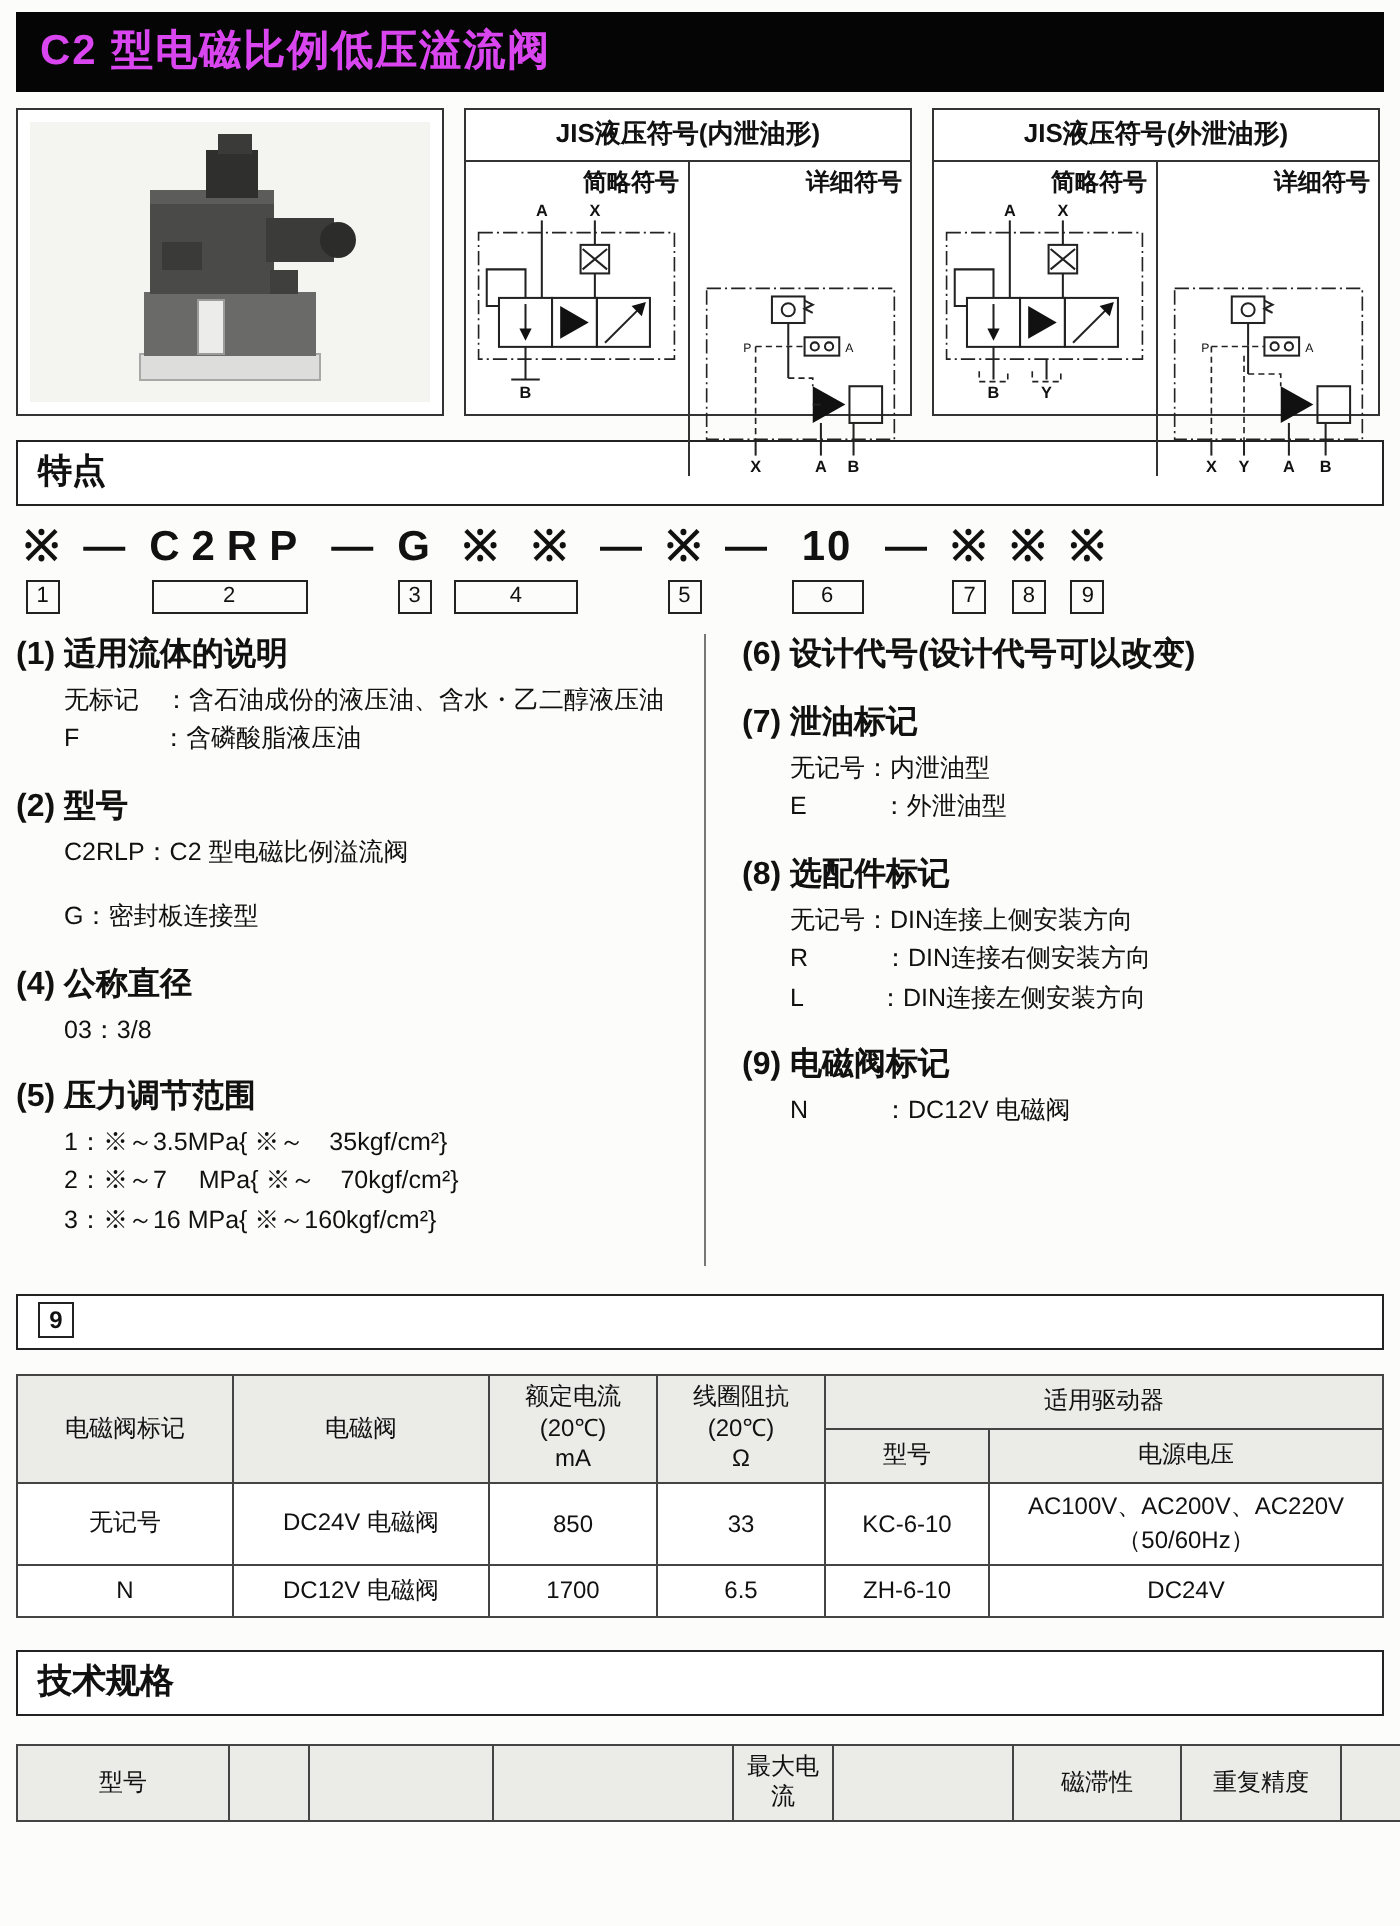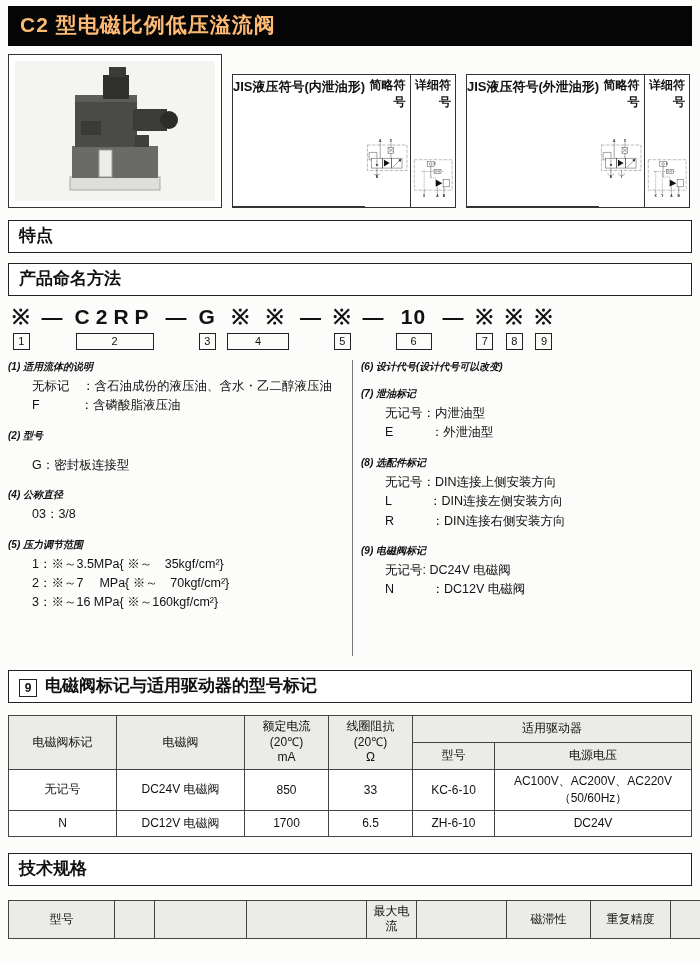--- a/index.html
+++ b/index.html
@@ -4,28 +4,28 @@
 <style>
   * { box-sizing: border-box; }
   html,body { margin:0; padding:0; background:#e9e9e7; }
   .page {
     width:700px; min-height:963px; margin:0 auto; background:#fcfcfa;
     font-family:"Liberation Sans", sans-serif; color:#111;
     padding:6px 8px 10px;
   }
   
   .titlebar {
-    background:#050505; color:#fdba74; font-weight:bold; font-size:21px;
+    background:#050505; color:#d946ef; font-weight:bold; font-size:21px;
     padding:5px 12px 7px; margin-bottom:8px; letter-spacing:1px;
   }
   
   .figures { display:flex; gap:10px; height:154px; margin-bottom:12px; }
   .photo-box { width:214px; border:1px solid #333; background:#fff; display:flex; align-items:center; justify-content:center; }
   .photo-box svg { width:200px; height:140px; }
-  .jis-box { width:224px; border:1px solid #333; background:#fff; display:flex; flex-direction:row;margin-top:20px; }
+  .jis-box { width:224px; border:1px solid #333; background:#fff; display:flex; flex-direction:column; }
   .jis-title { text-align:center; font-weight:bold; font-size:13px; border-bottom:1px solid #333; padding:3px 0 4px; }
   .jis-panels { flex:1; display:flex; }
   .jis-panel { flex:1; display:flex; flex-direction:column;text-align:right; }
   .jis-panel + .jis-panel { border-left:1px solid #333;gap:36px; }
   .jis-label { font-weight:bold; font-size:12px; padding:2px 4px 0; }
   svg.sym { display:block; width:100%; height:102px; }
   .sym path, .sym rect, .sym circle { stroke:#222; fill:none; stroke-width:1; }
   .sym polygon { fill:#111; stroke:none; }
   .sym .dd { stroke-dasharray:7 2 1 2; stroke-width:0.8; }
   .sym .dash { stroke-dasharray:3 2; stroke-width:0.8; }
@@ -45,23 +45,23 @@
   .code-row { display:flex; align-items:flex-start; gap:11px; padding:4px 4px 0; margin-bottom:10px; }
   .cu { display:flex; flex-direction:column; align-items:center; gap:5px; }
   .cchar { font-size:21px; font-weight:bold; line-height:22px; letter-spacing:1px; white-space:nowrap; }
   .cchar.model { letter-spacing:6px; }
   .pair { display:flex; gap:16px; }
   .cbox { border:1.2px solid #222; font-size:11px; line-height:15px; height:17px; text-align:center; }
   .w-s { width:17px; } .w-l { width:78px; } .w-m { width:62px; } .w-m2 { width:36px; }
   
   .naming-cols { display:flex; font-size:12.5px; margin-bottom:14px; min-height:296px; }
   .col-left { width:344px; padding-right:6px; }
-  .col-right { flex:1; border-left:1px solid #777; padding-left:8px; }
+  .col-right { flex:1; border-left:1px solid #777; padding-left:18px; }
   .nm-item { margin-bottom:13px; }
-  .nm-head { font-weight:bold; font-size:10px; margin-bottom:3px;font-style:italic; }
+  .nm-head { font-weight:bold; font-size:16px; margin-bottom:3px; }
   .nm-line { padding-left:24px; line-height:1.55; white-space:nowrap; }
   
   table { border-collapse:collapse; width:100%; background:#fff; table-layout:fixed; }
   th, td { border:1px solid #444; font-size:12px; text-align:center; padding:3px 4px; }
   thead th { background:#ebebe8; font-weight:normal; }
   th span, td span { display:block; line-height:1.3; }
   .t9 { margin:12px 0 16px; }
   .t9 td { height:26px; }
   .spec { margin:14px 0 6px; }
 </style>
@@ -216,23 +216,20 @@
           </svg>
         </div>
       </div>
     </div>
   </div>
 
   <div class="sec-header">
     <span>特点</span>
   </div>
 
-  <div class="sec-header">
-    <span>产品命名方法</span>
-  </div>
 
   <div class="code-row">
     <div class="cu">
       <span class="cchar">※</span>
       <span class="cbox w-s">1</span>
     </div>
     <div class="cu">
         <span class="cchar">—</span>
       </div>
     <div class="cu">
@@ -286,20 +283,21 @@
 
   <div class="naming-cols">
     <div class="col-left">
       <div class="nm-item">
         <div class="nm-head">(1) 适用流体的说明</div>
         <div class="nm-line">无标记　：含石油成份的液压油、含水・乙二醇液压油</div>
         <div class="nm-line">F　　　 ：含磷酸脂液压油</div>
       </div>
       <div class="nm-item">
         <div class="nm-head">(2) 型号</div>
+        <div class="nm-line">C2RLP：C2 型电磁比例溢流阀</div>
       </div>
       <div class="nm-item">
         <div class="nm-line">G：密封板连接型</div>
       </div>
       <div class="nm-item">
         <div class="nm-head">(4) 公称直径</div>
         <div class="nm-line">03：3/8</div>
       </div>
       <div class="nm-item">
         <div class="nm-head">(5) 压力调节范围</div>
@@ -313,34 +311,32 @@
         <div class="nm-head">(6) 设计代号(设计代号可以改变)</div>
       </div>
       <div class="nm-item">
         <div class="nm-head">(7) 泄油标记</div>
         <div class="nm-line">无记号：内泄油型</div>
         <div class="nm-line">E　　　：外泄油型</div>
       </div>
       <div class="nm-item">
         <div class="nm-head">(8) 选配件标记</div>
         <div class="nm-line">无记号：DIN连接上侧安装方向</div>
+        <div class="nm-line">R　　　：DIN连接右侧安装方向</div>
         <div class="nm-line">L　　　：DIN连接左侧安装方向</div>
-        <div class="nm-line">R　　　：DIN连接右侧安装方向</div>
       </div>
       <div class="nm-item">
         <div class="nm-head">(9) 电磁阀标记</div>
-        <div class="nm-line">无记号: DC24V 电磁阀</div>
         <div class="nm-line">N　　　：DC12V 电磁阀</div>
       </div>
     </div>
   </div>
 
   <div class="sec-header">
     <span class="numbox">9</span>
-    <span>电磁阀标记与适用驱动器的型号标记</span>
   </div>
 
   <table class="t9">
     <colgroup>
       <col style="width:108px">
         <col style="width:128px">
         <col style="width:84px">
       <col style="width:84px">
         <col style="width:82px">
         <col>

